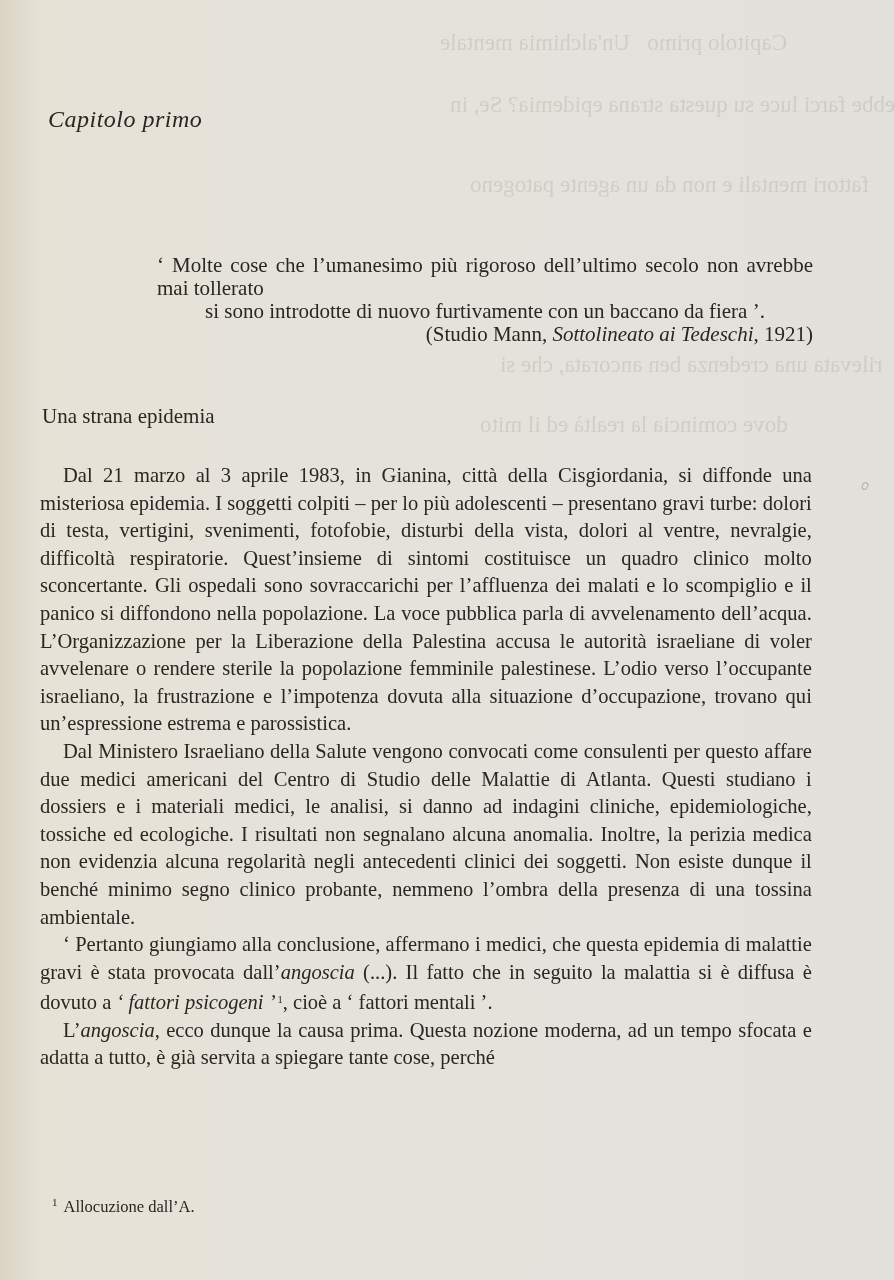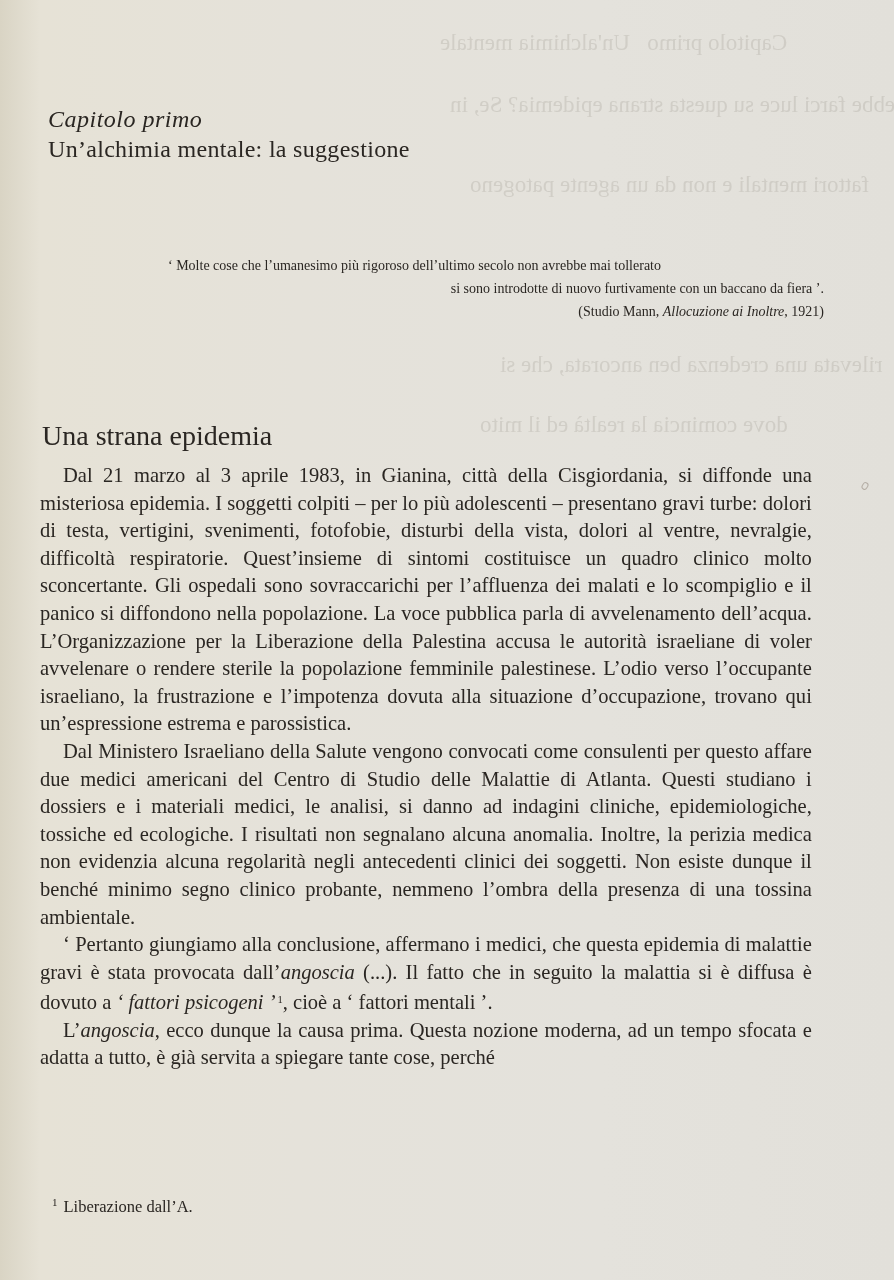--- a/index.html
+++ b/index.html
@@ -43,33 +43,32 @@
       left: 48px;
       top: 136px;
       font-size: 24px;
       letter-spacing: 0.3px;
     }
     .epigraph {
       position: absolute;
       left: 157px;
       top: 254px;
       width: 656px;
-      font-size: 14px;
+      font-size: 21px;
       line-height: 23px;
       text-align: justify;
-      margin-left: 11px;
     }
     .epigraph .attribution {
       text-align: right;
     }
     .section-heading {
       position: absolute;
       left: 42px;
-      top: 420px;
-      font-size: 28px;
+      top: 404px;
+      font-size: 21px;
     }
     .body-text {
       position: absolute;
       left: 40px;
       top: 462px;
       width: 772px;
       font-size: 21.4px;
       line-height: 27.6px;
       text-align: justify;
       transform: scaleX(0.96);
@@ -109,33 +108,32 @@
 
 <div class="page">
 
   <div class="bleed" style="left:440px; top:28px;">Capitolo primo &nbsp; Un'alchimia mentale</div>
   <div class="bleed" style="left:450px; top:90px;">non dovrebbe farci luce su questa strana epidemia? Se, in</div>
   <div class="bleed" style="left:470px; top:170px;">fattori mentali e non da un agente patogeno</div>
   <div class="bleed" style="left:500px; top:350px;">rilevata una credenza ben ancorata, che si</div>
   <div class="bleed" style="left:480px; top:410px;">dove comincia la realtà ed il mito</div>
 
   <div class="chapter-label">Capitolo primo</div>
-  <div class="chapter-title">Un’alchimia mentale: la suggestione</div>
 
   <div class="epigraph">
     <div>‘ Molte cose che l’umanesimo più rigoroso dell’ultimo secolo non avrebbe mai tollerato</div>
-    <div style="text-align:right;">si sono introdotte di nuovo furtivamente con un baccano da fiera ’.</div>
-    <div class="attribution"><span>(Studio Mann, </span><i>Allocuzione ai Inoltre</i><span>, 1921)</span></div>
+    <div style="text-align:center;">si sono introdotte di nuovo furtivamente con un baccano da fiera ’.</div>
+    <div class="attribution"><span>(Studio Mann, </span><i>Sottolineato ai Tedeschi</i><span>, 1921)</span></div>
   </div>
 
   <div class="section-heading">Una strana epidemia</div>
 
   <div class="body-text">
     <p>Dal 21 marzo al 3 aprile 1983, in Gianina, città della Cisgiordania, si diffonde una misteriosa epidemia. I soggetti colpiti – per lo più adolescenti – presentano gravi turbe: dolori di testa, vertigini, svenimenti, fotofobie, disturbi della vista, dolori al ventre, nevralgie, difficoltà respiratorie. Quest’insieme di sintomi costituisce un quadro clinico molto sconcertante. Gli ospedali sono sovraccarichi per l’affluenza dei malati e lo scompiglio e il panico si diffondono nella popolazione. La voce pubblica parla di avvelenamento dell’acqua. L’Organizzazione per la Liberazione della Palestina accusa le autorità israeliane di voler avvelenare o rendere sterile la popolazione femminile palestinese. L’odio verso l’occupante israeliano, la frustrazione e l’impotenza dovuta alla situazione d’occupazione, trovano qui un’espressione estrema e parossistica.</p>
     <p>Dal Ministero Israeliano della Salute vengono convocati come consulenti per questo affare due medici americani del Centro di Studio delle Malattie di Atlanta. Questi studiano i dossiers e i materiali medici, le analisi, si danno ad indagini cliniche, epidemiologiche, tossiche ed ecologiche. I risultati non segnalano alcuna anomalia. Inoltre, la perizia medica non evidenzia alcuna regolarità negli antecedenti clinici dei soggetti. Non esiste dunque il benché minimo segno clinico probante, nemmeno l’ombra della presenza di una tossina ambientale.</p>
     <p><span>‘ Pertanto giungiamo alla conclusione, affermano i medici, che questa epidemia di malattie gravi è stata provocata dall’</span><i>angoscia</i><span> (...). Il fatto che in seguito la malattia si è diffusa è dovuto a </span><i>‘ fattori psicogeni ’</i><sup>1</sup><span>, cioè a ‘ fattori mentali ’.</span></p>
     <p><span>L’</span><i>angoscia</i><span>, ecco dunque la causa prima. Questa nozione moderna, ad un tempo sfocata e adatta a tutto, è già servita a spiegare tante cose, perché</span></p>
   </div>
 
-  <div class="footnote"><sup>1</sup><span>Liberazione dall’A.</span></div>
+  <div class="footnote"><sup>1</sup><span>Allocuzione dall’A.</span></div>
 
   <div class="pencil-mark"></div>
 </div>
 
 </body></html>

